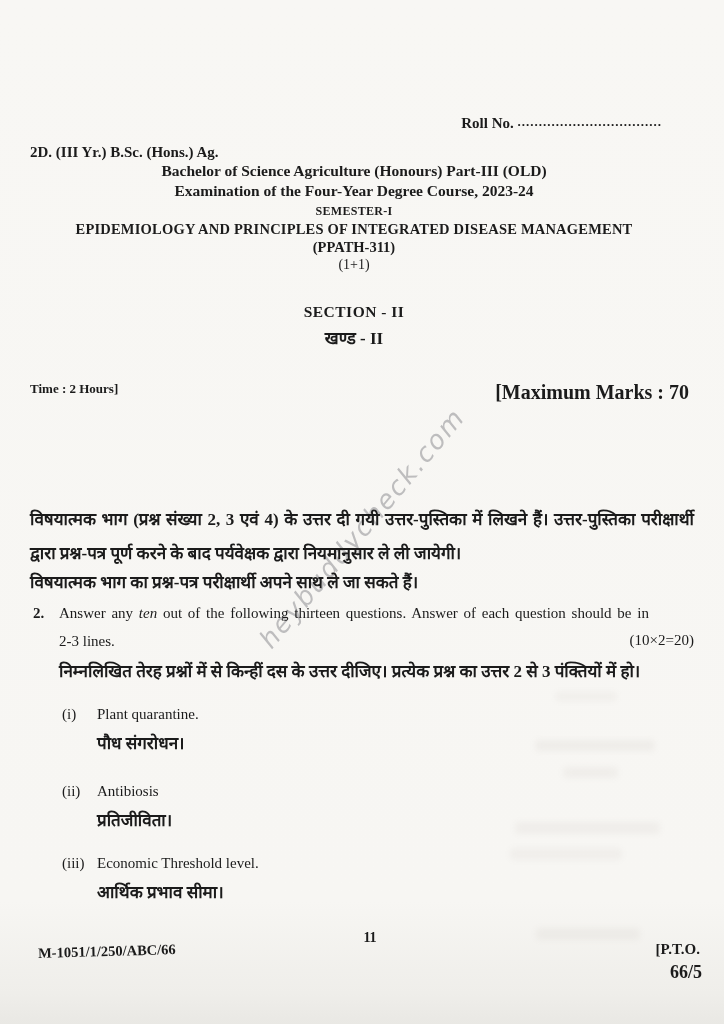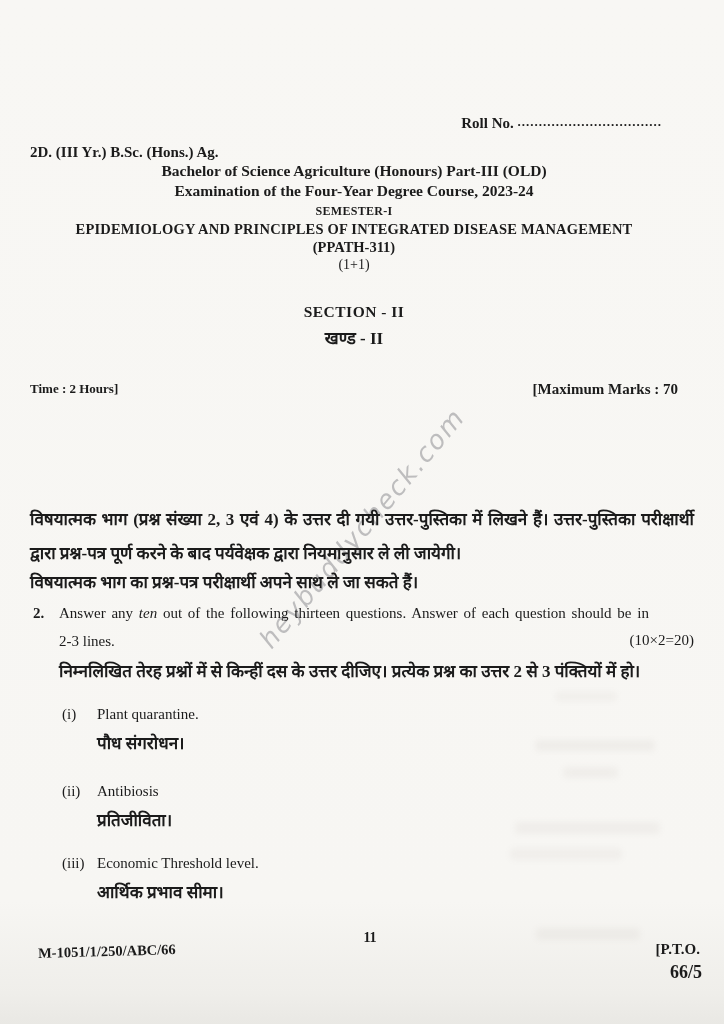--- a/index.html
+++ b/index.html
@@ -23,21 +23,21 @@
   .series{top:144px;left:30px;font-size:15px;font-weight:600;}
   .t1{top:162px;font-size:15.5px;}
   .t2{top:182px;font-size:15.5px;}
   .t3{top:204px;font-size:12px;letter-spacing:.3px;}
   .t4{top:221px;font-size:14.5px;letter-spacing:.2px;}
   .t5{top:239px;font-size:14.5px;}
   .t6{top:257px;font-size:14px;}
   .sec-en{top:303px;font-size:15.5px;letter-spacing:.5px;}
   .sec-hi{top:326px;font-size:17px;}
   .time{top:381px;left:30px;font-size:13px;}
-  .marks{top:381px;right:46px;font-size:15px;}
+  .marks{top:381px;right:35px;font-size:20px;}
   .para1{top:418px;left:30px;width:664px;text-align:justify;line-height:23px;word-spacing:1.5px;}
   .para2{top:482px;left:30px;white-space:nowrap;word-spacing:1px;}
   .hpara1{top:503px;left:30px;width:664px;text-align:justify;line-height:34px;}
   .hpara2{top:570px;left:30px;}
   .q2num{top:605px;left:33px;font-weight:bold;font-size:15px;}
   .q2l1{top:605px;left:59px;width:635px;text-align:justify;word-spacing:2px;white-space:nowrap;}
   .q2l2{top:633px;left:59px;}
   .q2marks{top:632px;right:30px;font-size:15px;padding-left:24px;}
   .q2hi{top:659px;left:59px;width:635px;}
   .sub{left:0;width:724px;}

